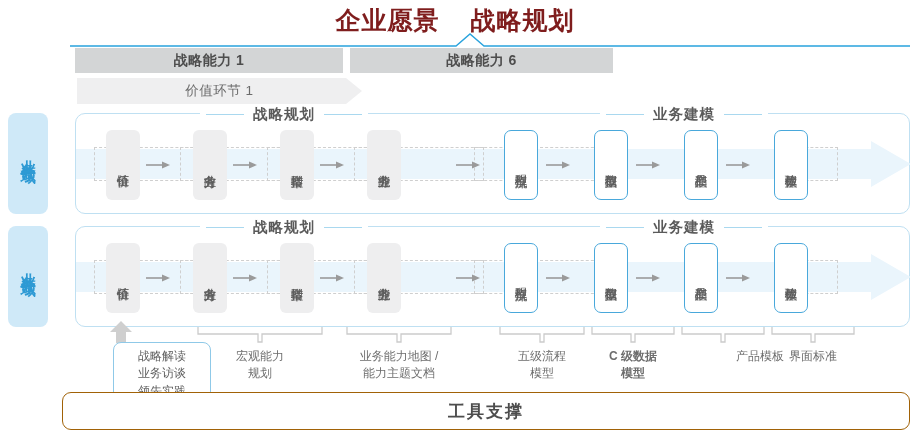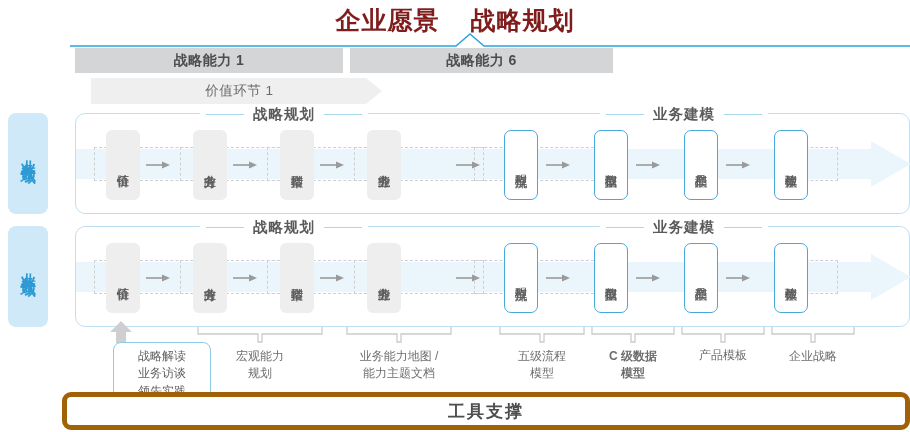--- a/index.html
+++ b/index.html
@@ -91,21 +91,21 @@
     position:absolute;text-align:center;color:#6d6d6d;font-size:12px;line-height:1.45;
   }
   .tlabel.boxed{
     border:1px solid #8fc9e8;border-radius:8px;color:#5f5f5f;
     padding:5px 6px;background:#fff;
   }
 
   
   .footbox{
     position:absolute;left:62px;top:392px;width:848px;height:38px;
-    border:5px solid #a16207;border-radius:9px;box-sizing:border-box;background:#fff;
+    border:1px solid #a16207;border-radius:9px;box-sizing:border-box;background:#fff;
     display:flex;align-items:center;justify-content:center;
   }
   .footbox b{color:#4d4d4d;font-size:17px;font-weight:bold;letter-spacing:2px;}
 </style>
 </head>
 <body>
 
 <div class="titles">
   <span>企业愿景</span>
   <span class="title-gap"></span>
@@ -119,21 +119,21 @@
 <div class="cap-row" style="width:835px;">
   <div class="cap" style="left:0px;width:268px;">
     <span>战略能力 1</span>
   </div>
   <div class="cap" style="left:275px;width:263px;">
     <span>战略能力 6</span>
   </div>
 </div>
 
 <div class="vc-row" style="width:835px;">
-  <div class="vc ch" style="left:16px;width:285px;padding-left:6px;">
+  <div class="vc ch" style="left:2px;width:285px;">
     <span>价值环节 1</span>
   </div>
 </div>
 
 <div class="domain" style="top:113px;height:101px;">
   <span>业务领域 1</span>
 </div>
 <div class="domain" style="top:226px;height:101px;">
   <span>业务领域 2</span>
 </div>
@@ -332,22 +332,22 @@
 能力主题文档</span>
 </div>
 <div class="tlabel" style="left:496px;top:348px;width:92px;">
   <span style="white-space:pre-line;">五级流程
 模型</span>
 </div>
 <div class="tlabel" style="left:589px;top:348px;width:88px;font-weight:bold;">
   <span style="white-space:pre-line;">C 级数据
 模型</span>
 </div>
-<div class="tlabel" style="left:679px;top:348px;width:88px;font-family:Liberation Mono, monospace;">
+<div class="tlabel" style="left:716px;top:348px;width:88px;">
   <span style="white-space:pre-line;">产品模板</span>
 </div>
 <div class="tlabel" style="left:769px;top:348px;width:88px;">
-  <span style="white-space:pre-line;">企业战略</span>
+  <span style="white-space:pre-line;">界面标准</span>
 </div>
 
 <div class="footbox">
   <b>工具支撑</b>
 </div>
 
 </body></html>

